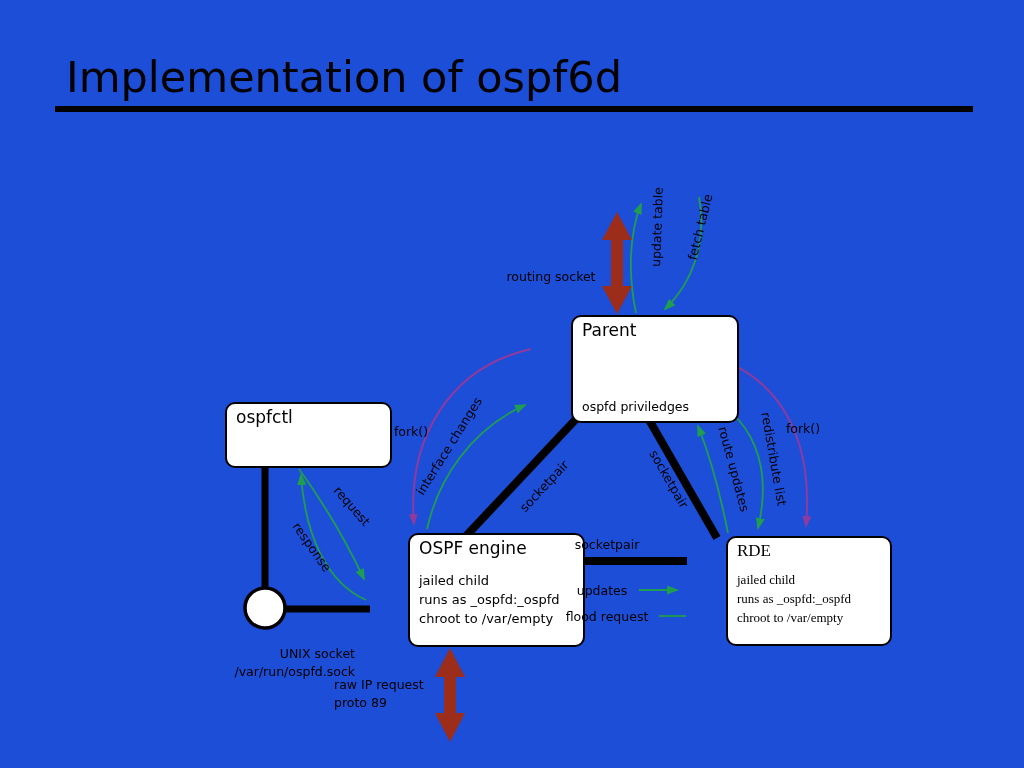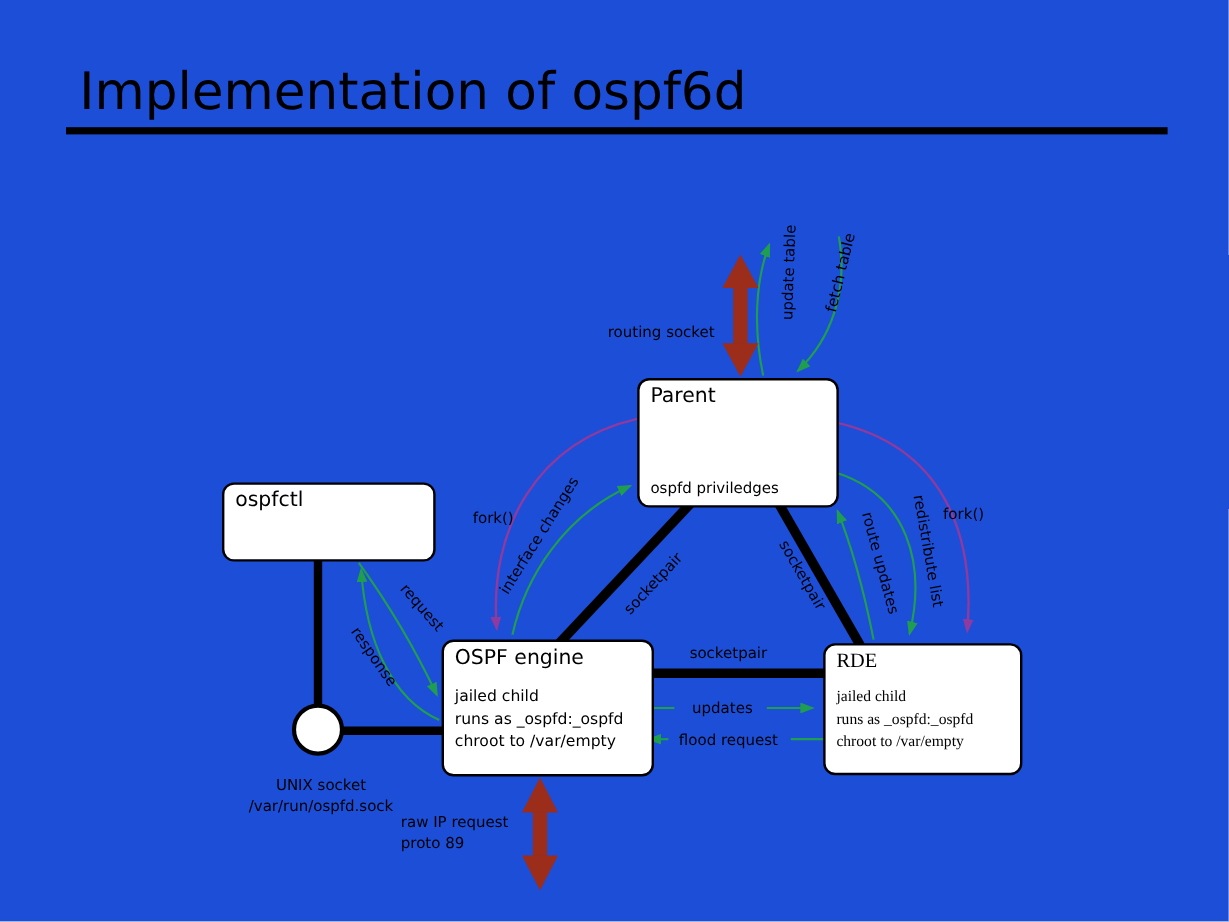--- a/index.html
+++ b/index.html
@@ -7,31 +7,31 @@
     position:relative;width:1024px;height:768px;background:#1d4ed8;overflow:hidden;
     font-family:"DejaVu Sans","Liberation Sans",sans-serif;color:#000;
   }
   .slide-title{
     position:absolute;left:66px;top:52px;font-size:43px;font-weight:400;
     letter-spacing:0px;white-space:nowrap;
   }
   .title-rule{position:absolute;left:55px;top:106px;width:918px;height:6px;background:#000;}
   svg.diagram{position:absolute;left:0;top:0;z-index:1;}
   .box{
-    position:absolute;background:#fff;border:2px solid #000;border-radius:10px;z-index:2;
+    position:absolute;background:#fff;border:2px solid #000;border-radius:10px;z-index:2;margin-left:40px;
   }
   .box-title{position:absolute;top:3px;left:9px;font-size:17px;white-space:nowrap;}
   .box-sub{position:absolute;bottom:7px;left:9px;font-size:12.5px;white-space:nowrap;}
   .box-lines{position:absolute;bottom:16px;left:9px;font-size:13px;line-height:1.45;white-space:nowrap;}
   .lbl{
     position:absolute;font-size:12.5px;white-space:nowrap;z-index:3;
     transform-origin:center center;
   }
   .lbl-block{position:absolute;font-size:12.5px;line-height:1.4;z-index:3;}
-  .center{text-align:center;}
+  .center{text-align:right;}
 </style>
 </head>
 <body>
 
 <div class="stage">
 
   <div class="slide-title">Implementation of ospf6d</div>
   <div class="title-rule"></div>
 
   <svg class="diagram" width="1024" height="768" viewBox="0 0 1024 768">
@@ -77,21 +77,21 @@
       <polygon points="450,648 435,677 465,677"></polygon>
       <polygon points="450,742 435,713 465,713"></polygon>
     </g>
   </svg>
 
   <div class="box" style="left:531px;top:315px;width:164px;height:104px;">
     <div class="box-title">Parent</div>
     <div class="box-sub">ospfd priviledges</div>
   </div>
 
-  <div class="box" style="left:185px;top:402px;width:163px;height:62px;padding-left:11px;">
+  <div class="box" style="left:185px;top:402px;width:163px;height:62px;">
     <div class="box-title">ospfctl</div>
   </div>
 
   <div class="box" style="left:368px;top:533px;width:162px;height:110px;padding-left:11px;">
     <div class="box-title">OSPF engine</div>
     <div class="box-lines">
       <div>jailed child</div>
       <div>runs as _ospfd:_ospfd</div>
       <div>chroot to /var/empty</div>
     </div>

